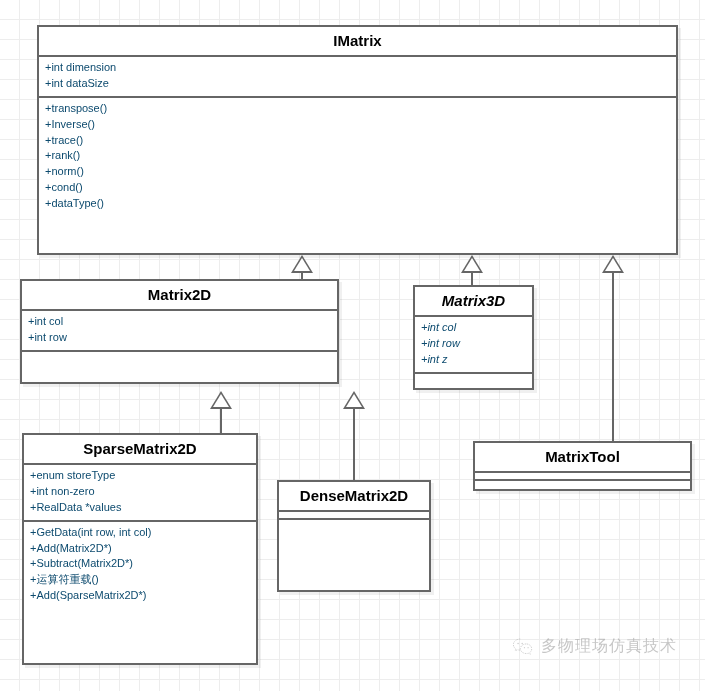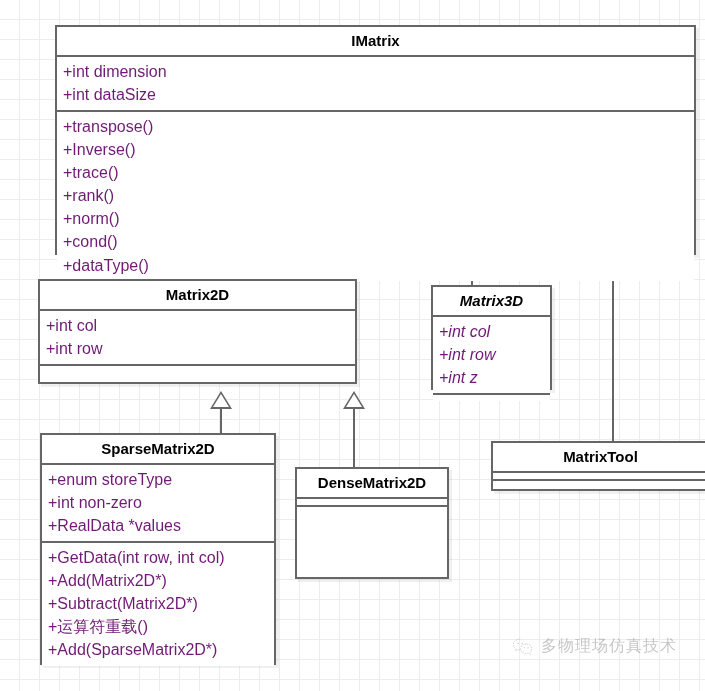--- a/index.html
+++ b/index.html
@@ -22,21 +22,20 @@
     font-family: "Liberation Sans", "DejaVu Sans", sans-serif;
   }
 
   
   .uml-class {
     position: absolute;
     box-sizing: border-box;
     background: #ffffff;
     border: 2px solid #666666;
     box-shadow: 3px 3px 0 rgba(0,0,0,0.06);
-    margin-left: 18px;
   }
   .uml-title {
     text-align: center;
     font-weight: bold;
     font-size: 15px;
     color: #000000;
     padding: 5px 4px 6px 4px;
     line-height: 1.15;
     border-bottom: 2px solid #666666;
     background: #ffffff;
@@ -47,22 +46,22 @@
     background: #ffffff;
   }
   .uml-compartment:last-child {
     border-bottom: none;
   }
   .uml-compartment.empty {
     min-height: 6px;
     padding: 0;
   }
   .uml-member {
-    font-size: 16px;
-    color: #701a75;
+    font-size: 11px;
+    color: #0c4a6e;
     line-height: 1.44;
     white-space: nowrap;
   }
 
   
   .conn-line {
     position: absolute;
     background: #666666;
   }
   .conn-line.v { width: 2px; }
@@ -179,21 +178,21 @@
     </div>
     <div class="uml-compartment">
       <div class="uml-member">+GetData(int row, int col)</div>
       <div class="uml-member">+Add(Matrix2D*)</div>
       <div class="uml-member">+Subtract(Matrix2D*)</div>
       <div class="uml-member">+运算符重载()</div>
       <div class="uml-member">+Add(SparseMatrix2D*)</div>
     </div>
   </div>
 
-  <div class="uml-class" style="left:277px; top:467px; width:154px; height:112px;">
+  <div class="uml-class" style="left:277px; top:480px; width:154px; height:112px;">
     <div class="uml-title">DenseMatrix2D</div>
     <div class="uml-compartment empty"></div>
     <div class="uml-compartment empty" style="min-height:60px;"></div>
   </div>
 
   <div id="watermark" style="left:512px; top:636px;">
     <svg class="wm-logo" viewBox="0 0 24 22">
       <path d="M9 2.2C4.8 2.2 1.4 5 1.4 8.4c0 1.9 1.1 3.6 2.8 4.7l-.7 2.1 2.4-1.2c.9.3 1.9.4 2.9.4h.5" fill="none" stroke="#8a8a8a" stroke-width="1" stroke-dasharray="1.6 1.2"></path>
       <circle cx="6.6" cy="7.2" r="0.85" fill="#8a8a8a"></circle>
       <circle cx="11.1" cy="7.2" r="0.85" fill="#8a8a8a"></circle>

